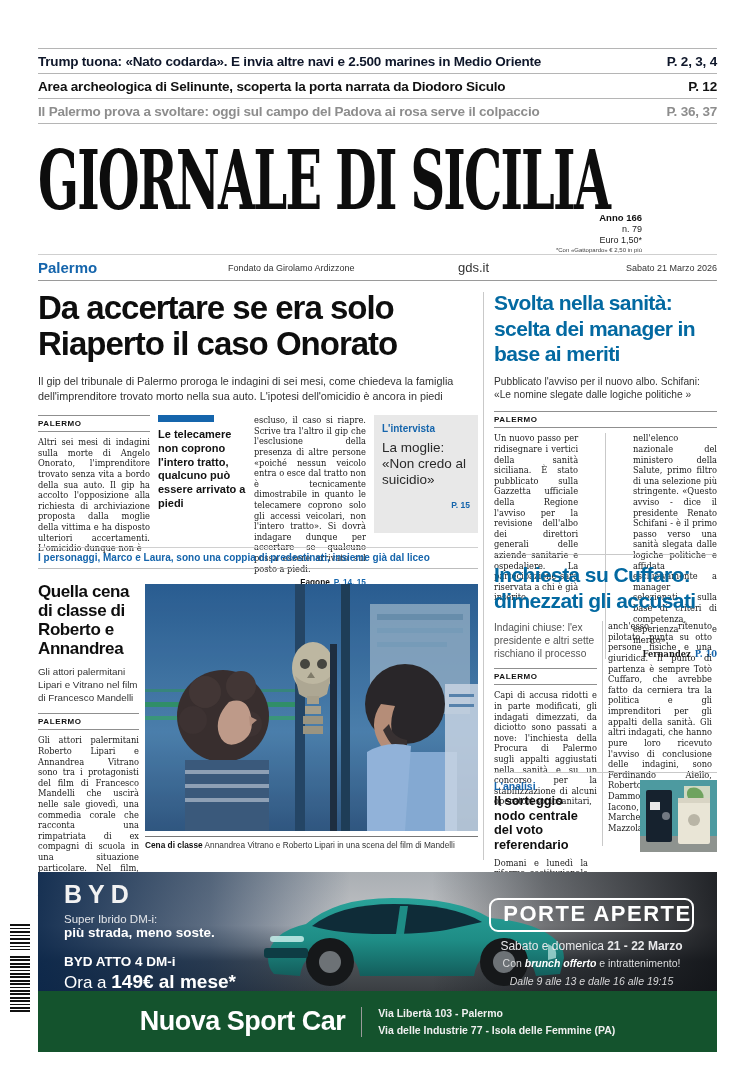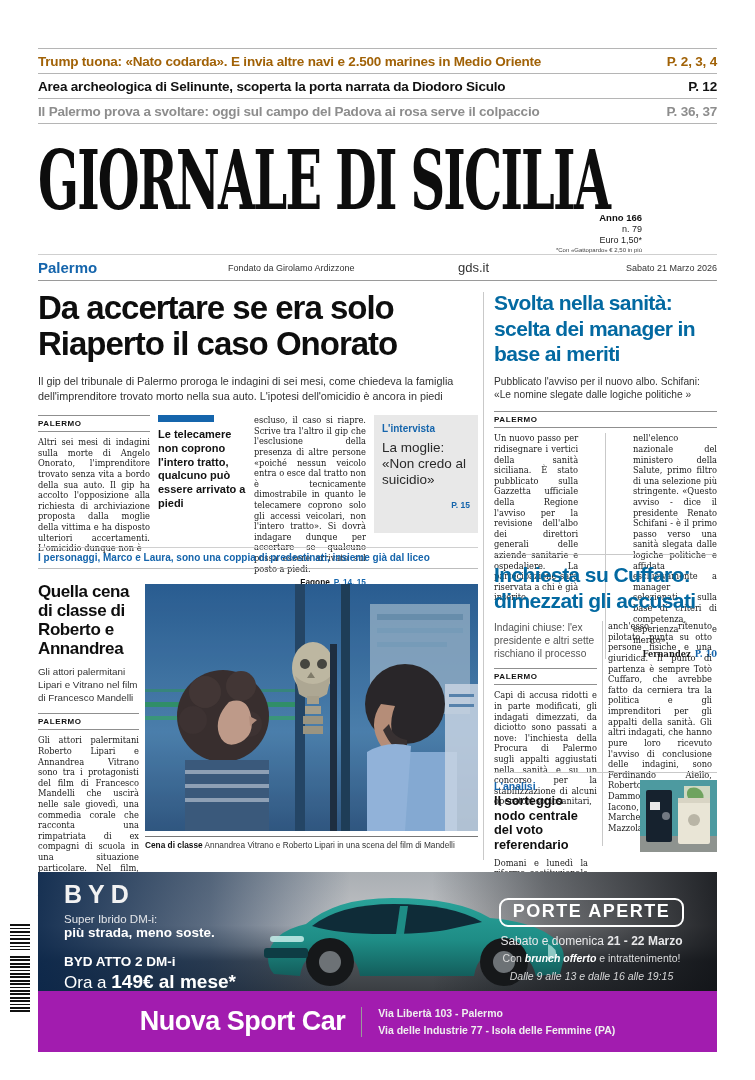--- a/index.html
+++ b/index.html
@@ -7,21 +7,21 @@
   body { width:755px; height:1080px; position:relative; overflow:hidden;
          font-family:"Liberation Sans","DejaVu Sans",sans-serif; color:#111; }
   .page { position:absolute; inset:0; background:#fff; }
 
   
   .topstrip { position:absolute; left:38px; top:48px; width:679px; border-top:1.5px solid #b5b5b5; }
   .strip-row { display:flex; align-items:center; justify-content:space-between;
                padding:5px 0 4px 0; border-bottom:1.5px solid #b5b5b5;
                font-weight:bold; font-size:13.5px; letter-spacing:-0.2px; }
   .strip-row .pg { margin-left:14px; white-space:nowrap; }
-  .row-blue  { color:#a16207; }
+  .row-blue  { color:#0f172a; }
   .row-black { color:#111; }
   .row-gray  { color:#8d8d8d; }
 
   
   .masthead { position:absolute; left:38px; top:136px; width:679px; height:116px; }
   .mast-title { position:absolute; left:0; top:0; white-space:nowrap;
                 font-family:"DejaVu Serif","Liberation Serif",serif; font-weight:bold;
                 font-size:80px; line-height:84px; letter-spacing:-3px; color:#0d0d0d;
                 transform:scale(0.60,1.04); transform-origin:left top; }
   .md-box { position:absolute; left:574px; top:10px; width:106px; height:66px;
@@ -115,27 +115,27 @@
                 background:linear-gradient(270deg,rgba(14,16,20,0.88) 0%,rgba(14,16,20,0.45) 60%,rgba(14,16,20,0) 100%); }
   .ad-car { position:absolute; left:212px; top:12px; }
   .byd-logo { font-size:25px; font-weight:bold; letter-spacing:6px; color:#f2f2f2; }
   .ad-left { position:absolute; left:26px; top:8px; color:#fff; }
   .ad-tag1 { font-size:11.5px; color:#e4e6ea; margin-top:4px; }
   .ad-tag2 { font-size:13.5px; font-weight:bold; color:#fff; }
   .ad-model { font-size:13.5px; font-weight:bold; margin-top:14px; }
   .ad-offer { font-size:17px; margin-top:2px; }
   .ad-offer b { font-size:19px; }
   .ad-right { position:absolute; right:8px; top:26px; width:235px; text-align:center; color:#fff; }
-  .porte { display:inline-block; border:2px solid #fff; border-radius:9px; padding:1px 12px 3px 12px;
-           font-size:18px; font-weight:bold; letter-spacing:1.5px;text-align:right; }
+  .porte { display:inline-block; border:2px solid #fff; border-radius:9px; padding:1px 0 3px 12px;
+           font-size:22px; font-weight:bold; letter-spacing:1.5px;text-align:right; }
   .ad-dates { font-size:12px; margin-top:7px; color:#e8e8ea; }
   .ad-line2 { font-size:10.5px; margin-top:4px; color:#dcdcdd; }
   .ad-line2 b { font-style:italic; color:#fff; }
   .ad-hours { font-size:10.5px; font-style:italic; margin-top:6px; color:#d7d7d8; }
-  .ad-bar { position:absolute; left:0; top:119px; width:679px; height:61px; background:#a21caf;
+  .ad-bar { position:absolute; left:0; top:119px; width:679px; height:61px; background:#14532d;
             display:flex; align-items:center; justify-content:center; color:#fff; }
   .dealer { font-size:27px; font-weight:bold; letter-spacing:-0.5px; }
   .ad-bar .sep { width:1px; height:30px; background:#9a9a9a; margin:0 16px; }
   .ad-addr { font-size:10.5px; font-weight:bold; line-height:1.55; color:#efefef; }
 
   
   .barcode { position:absolute; left:8px; top:922px; width:24px; height:96px; background:#fff; padding:2px; }
   .bc-seg1 { width:20px; height:26px;
              background:repeating-linear-gradient(180deg,#111 0 1.5px,#fff 1.5px 3.6px); }
   .bc-seg2 { width:20px; height:58px; margin-top:6px;
@@ -366,21 +366,21 @@
             <circle cx="254" cy="78" r="11" fill="#6d7276"></circle>
           <rect x="20" y="52" width="34" height="6" rx="3" fill="#bfe8e4" opacity="0.9"></rect>
           <rect x="14" y="64" width="44" height="10" rx="3" fill="#0e3c44"></rect>
           <path d="M298 60 q10 4 8 14 l-8 2z" fill="#bfe8e4" opacity="0.7"></path>
         </svg>
       </div>
       <div class="ad-left">
         <div class="byd-logo">BYD</div>
         <div class="ad-tag1">Super Ibrido DM-i:</div>
         <div class="ad-tag2">più strada, meno soste.</div>
-        <div class="ad-model">BYD ATTO 2 DM-i</div>
+        <div class="ad-model">BYD ATTO 4 DM-i</div>
         <div class="ad-offer">
           <span>Ora a </span><b>149€ al mese*</b>
         </div>
       </div>
       <div class="ad-right">
         <div class="porte">PORTE APERTE</div>
         <div class="ad-dates">
           <span>Sabato e domenica </span><b>21 - 22 Marzo</b>
         </div>
         <div class="ad-line2">

